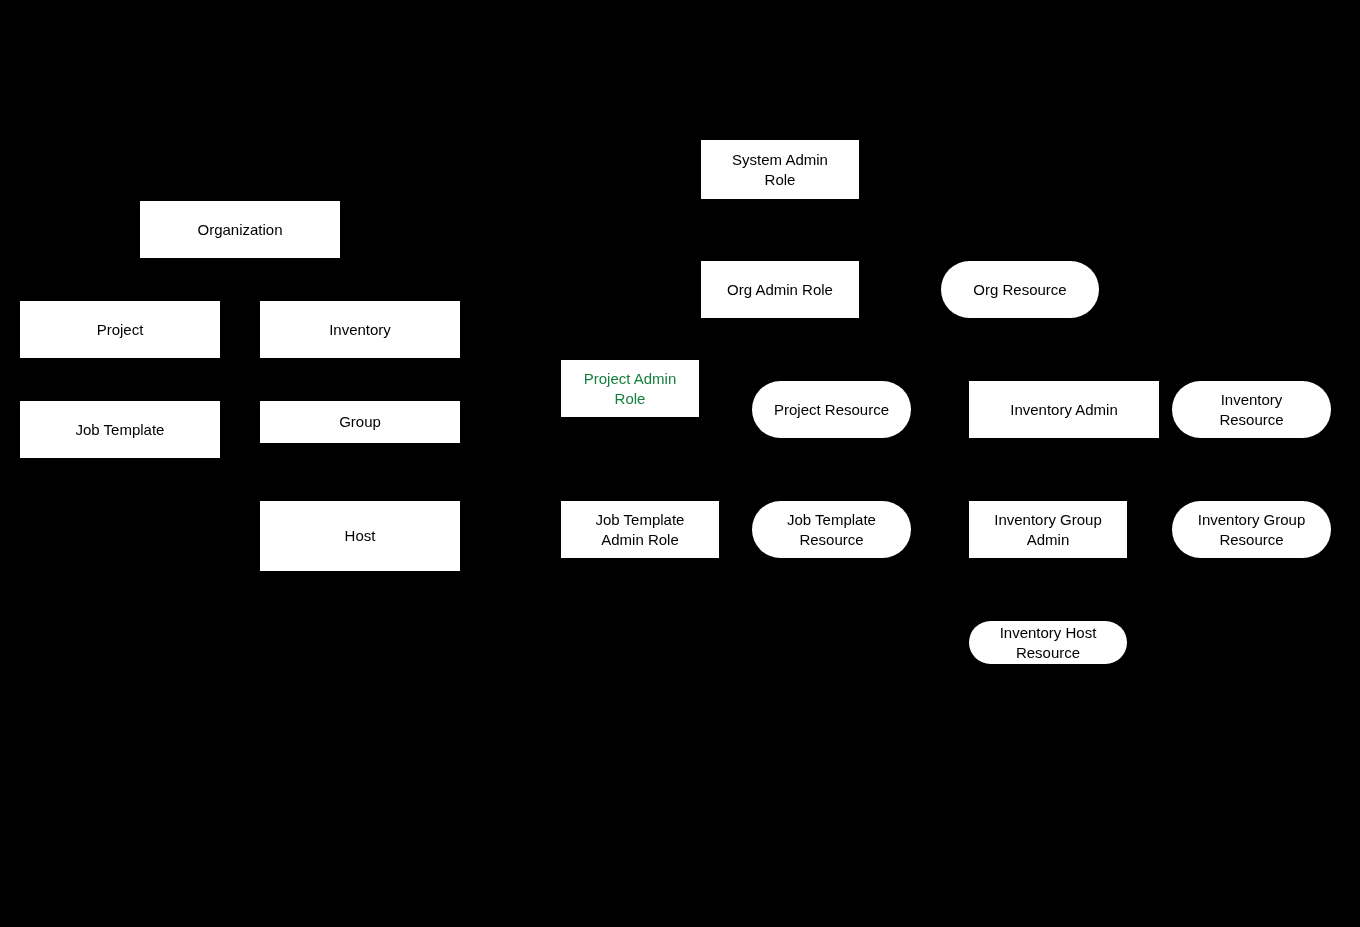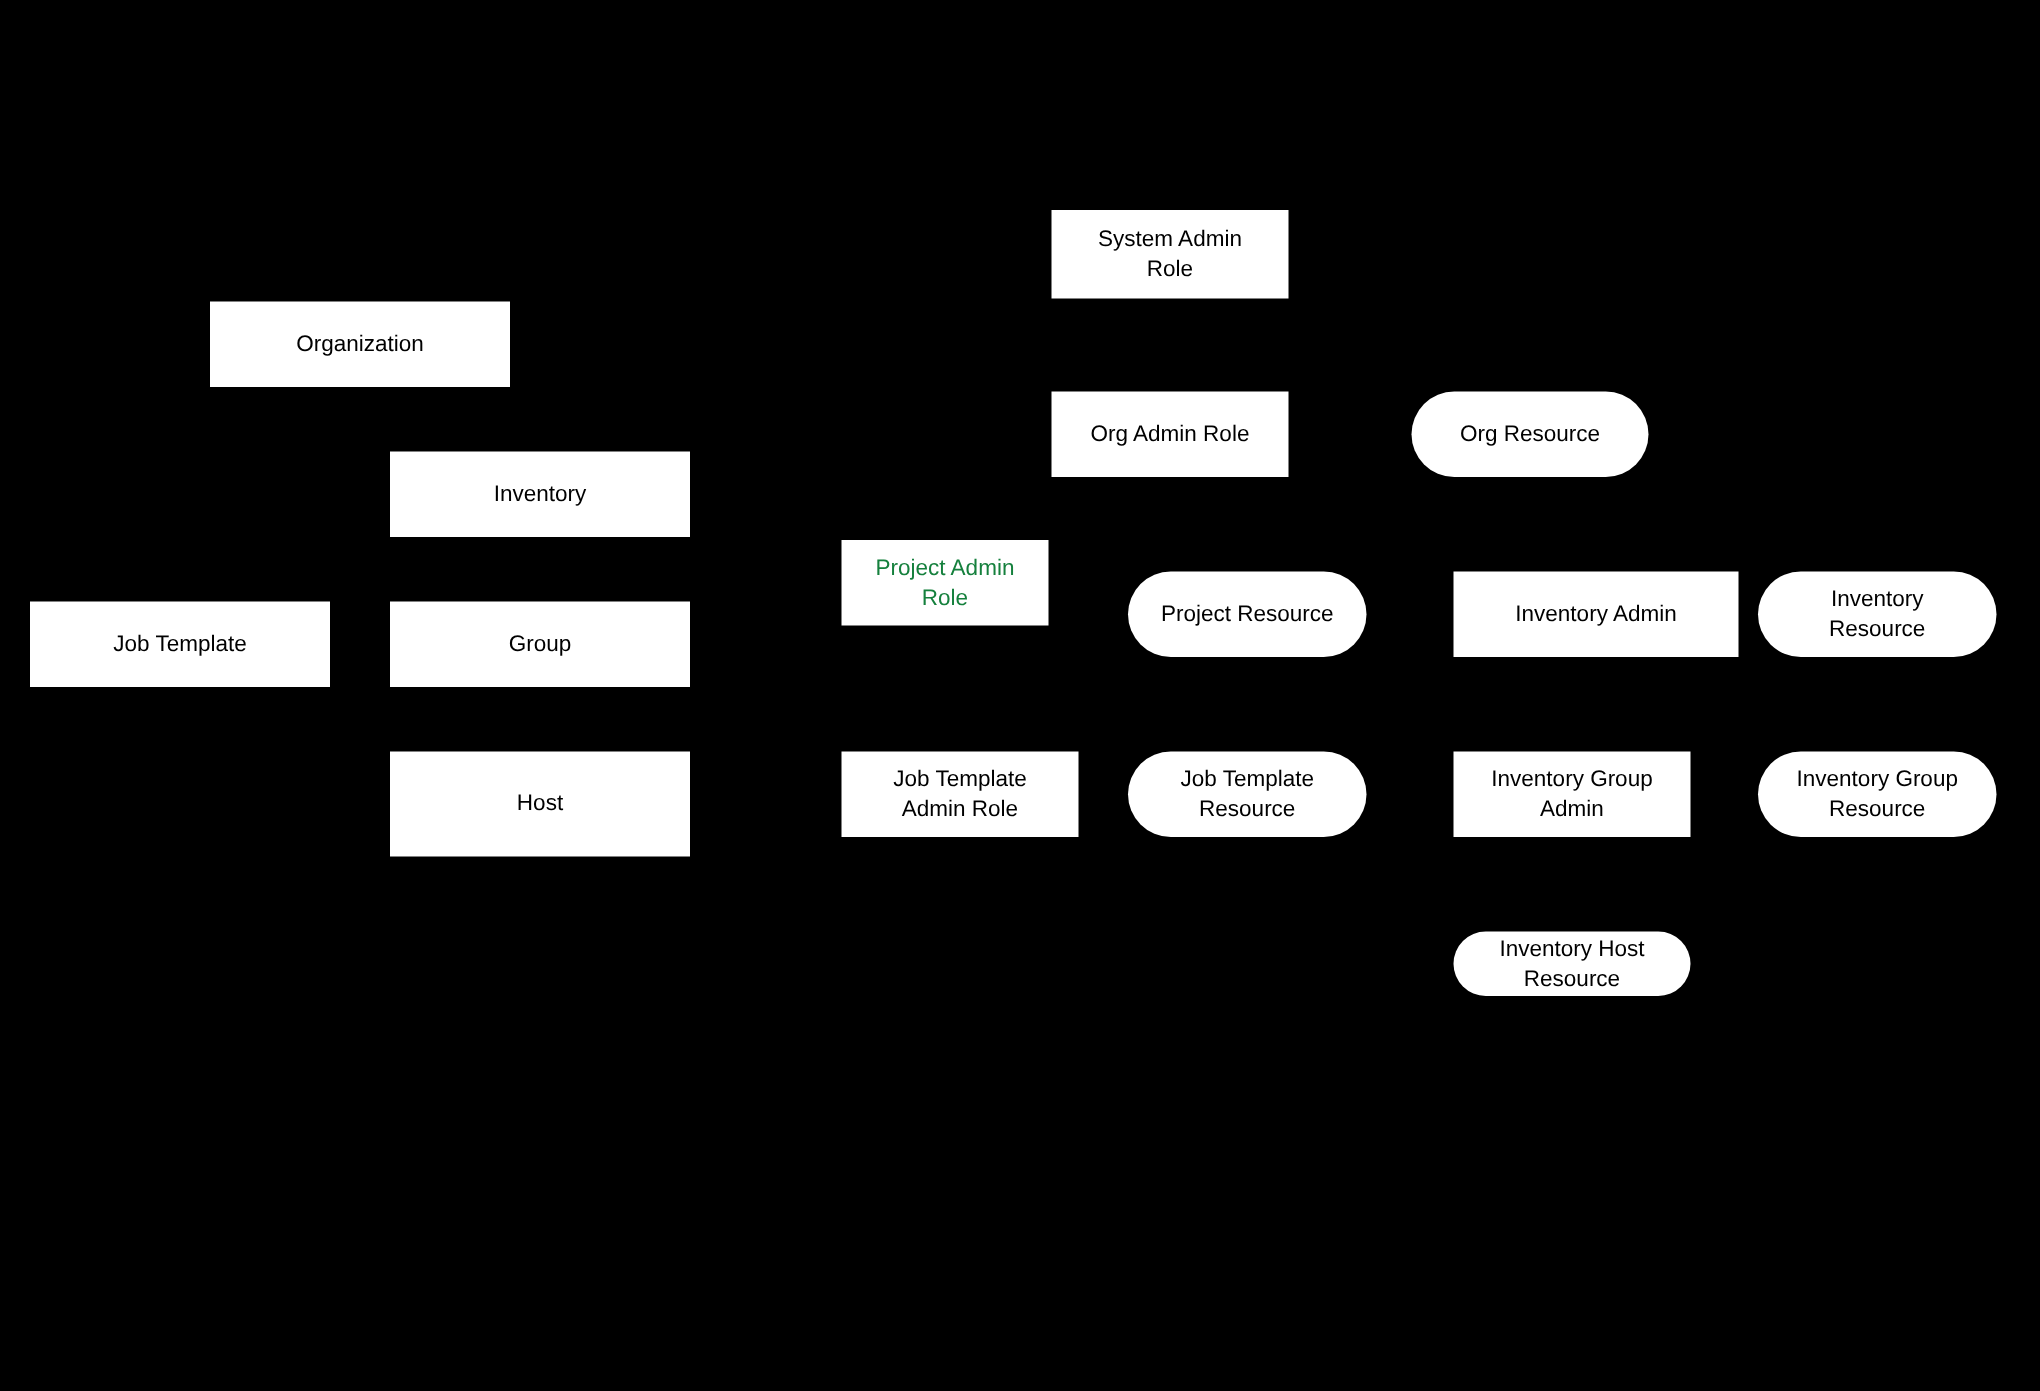--- a/index.html
+++ b/index.html
@@ -44,29 +44,30 @@
 </style>
 </head>
 <body>
 
 <div id="diagram" style="background: rgb(0, 0, 0);">
     <div class="node rect" style="left: 701px; top: 140px; width: 158px; height: 59px; background: rgb(255, 255, 255); color: rgb(0, 0, 0);"><span>System Admin
 Role</span></div>
     <div class="node rect" style="left: 140px; top: 201px; width: 200px; height: 57px; background: rgb(255, 255, 255); color: rgb(0, 0, 0);"><span>Organization</span></div>
     <div class="node rect" style="left: 701px; top: 261px; width: 158px; height: 57px; background: rgb(255, 255, 255); color: rgb(0, 0, 0);"><span>Org Admin Role</span></div>
     <div class="node pill" style="left: 941px; top: 261px; width: 158px; height: 57px; background: rgb(255, 255, 255); color: rgb(0, 0, 0);"><span>Org Resource</span></div>
+    <div class="node rect" style="left: 20px; top: 301px; width: 200px; height: 57px; background: rgb(255, 255, 255); color: rgb(0, 0, 0);"><span>Project</span></div>
     <div class="node rect" style="left: 260px; top: 301px; width: 200px; height: 57px; background: rgb(255, 255, 255); color: rgb(0, 0, 0);"><span>Inventory</span></div>
     <div class="node rect" style="left: 561px; top: 360px; width: 138px; height: 57px; background: rgb(255, 255, 255); color: #15803d;"><span>Project Admin
 Role</span></div>
     <div class="node pill" style="left: 752px; top: 381px; width: 159px; height: 57px; background: rgb(255, 255, 255); color: rgb(0, 0, 0);"><span>Project Resource</span></div>
     <div class="node rect" style="left: 969px; top: 381px; width: 190px; height: 57px; background: rgb(255, 255, 255); color: rgb(0, 0, 0);"><span>Inventory Admin</span></div>
     <div class="node pill" style="left: 1172px; top: 381px; width: 159px; height: 57px; background: rgb(255, 255, 255); color: rgb(0, 0, 0);"><span>Inventory
 Resource</span></div>
     <div class="node rect" style="left: 20px; top: 401px; width: 200px; height: 57px; background: rgb(255, 255, 255); color: rgb(0, 0, 0);"><span>Job Template</span></div>
-    <div class="node rect" style="left: 260px; top: 401px; width: 200px; height: 57px; background: rgb(255, 255, 255); color: rgb(0, 0, 0);"><span>Group</span></div>
+    <div class="node rect" style="left: 260px; top: 401px; width: 200px; height: 42px; background: rgb(255, 255, 255); color: rgb(0, 0, 0);"><span>Group</span></div>
     <div class="node rect" style="left: 260px; top: 501px; width: 200px; height: 70px; background: rgb(255, 255, 255); color: rgb(0, 0, 0);"><span>Host</span></div>
     <div class="node rect" style="left: 561px; top: 501px; width: 158px; height: 57px; background: rgb(255, 255, 255); color: rgb(0, 0, 0);"><span>Job Template
 Admin Role</span></div>
     <div class="node pill" style="left: 752px; top: 501px; width: 159px; height: 57px; background: rgb(255, 255, 255); color: rgb(0, 0, 0);"><span>Job Template
 Resource</span></div>
     <div class="node rect" style="left: 969px; top: 501px; width: 158px; height: 57px; background: rgb(255, 255, 255); color: rgb(0, 0, 0);"><span>Inventory Group
 Admin</span></div>
     <div class="node pill" style="left: 1172px; top: 501px; width: 159px; height: 57px; background: rgb(255, 255, 255); color: rgb(0, 0, 0);"><span>Inventory Group
 Resource</span></div>
     <div class="node pill" style="left: 969px; top: 621px; width: 158px; height: 43px; background: rgb(255, 255, 255); color: rgb(0, 0, 0);"><span>Inventory Host

